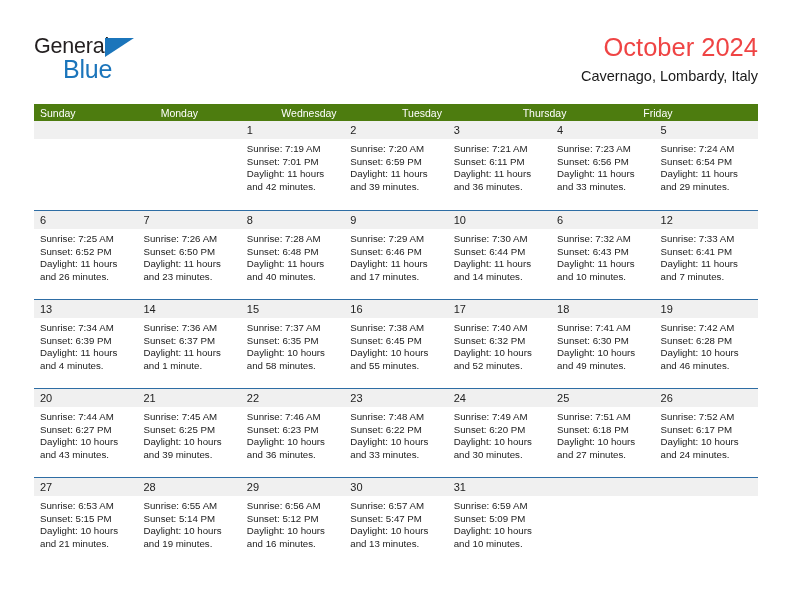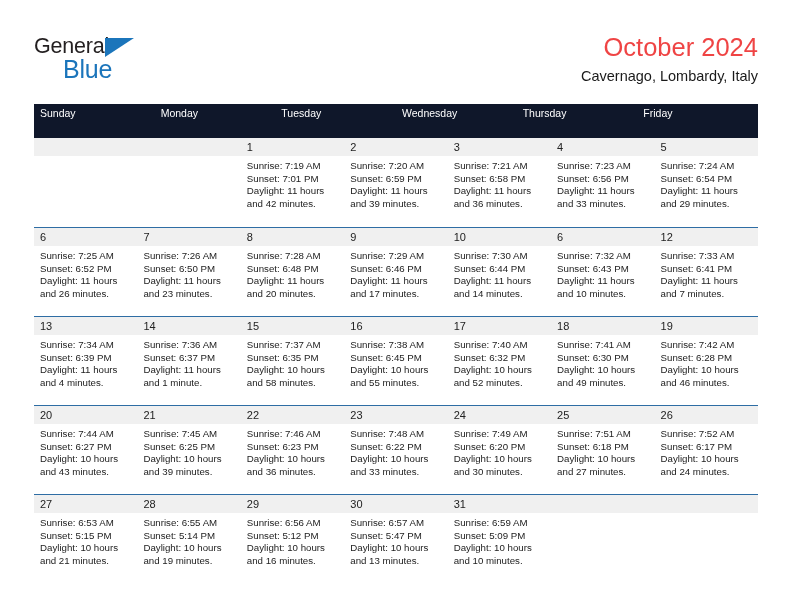--- a/index.html
+++ b/index.html
@@ -91,22 +91,22 @@
   
   .calendar {
     position: absolute;
     left: 34px;
     top: 104px;
     width: 724px;
   }
 
   .weekday-row {
     display: flex;
-    background: #0f172a;
-    height: 34px;
+    background: #4d7c0f;
+    height: 17px;
   }
   .weekday-cell {
     flex: 1 1 0;
     color: #ffffff;
     font-size: 10.5px;
     line-height: 19px;
     padding-left: 6px;
     box-sizing: border-box;
     white-space: nowrap;
     overflow: hidden;
@@ -173,22 +173,22 @@
       <div class="cal-title">October 2024</div>
       <div class="cal-subtitle">Cavernago, Lombardy, Italy</div>
     </div>
 
   </div>
 
   <div class="calendar">
     <div class="weekday-row" id="weekday-row">
         <div class="weekday-cell">Sunday</div>
         <div class="weekday-cell">Monday</div>
+        <div class="weekday-cell">Wednesday</div>
         <div class="weekday-cell">Tuesday</div>
-        <div class="weekday-cell">Wednesday</div>
         <div class="weekday-cell">Thursday</div>
         <div class="weekday-cell">Friday</div>
       </div>
     <div id="weeks-container">
         <div class="week-row first">
           <div class="day-cell empty">
             <div class="day-number-strip">
               <span class="day-number"></span>
             </div>
             <div class="day-body"></div>
@@ -220,21 +220,21 @@
               <div class="day-line">Daylight: 11 hours</div>
               <div class="day-line">and 39 minutes.</div>
             </div>
           </div>
           <div class="day-cell">
             <div class="day-number-strip">
               <span class="day-number">3</span>
             </div>
             <div class="day-body">
               <div class="day-line">Sunrise: 7:21 AM</div>
-              <div class="day-line">Sunset: 6:58 PM</div>
+              <div class="day-line">Sunset: 6:11 PM</div>
               <div class="day-line">Daylight: 11 hours</div>
               <div class="day-line">and 36 minutes.</div>
             </div>
           </div>
           <div class="day-cell">
             <div class="day-number-strip">
               <span class="day-number">4</span>
             </div>
             <div class="day-body">
               <div class="day-line">Sunrise: 7:23 AM</div>
@@ -279,21 +279,21 @@
             </div>
           </div>
           <div class="day-cell">
             <div class="day-number-strip">
               <span class="day-number">8</span>
             </div>
             <div class="day-body">
               <div class="day-line">Sunrise: 7:28 AM</div>
               <div class="day-line">Sunset: 6:48 PM</div>
               <div class="day-line">Daylight: 11 hours</div>
-              <div class="day-line">and 20 minutes.</div>
+              <div class="day-line">and 40 minutes.</div>
             </div>
           </div>
           <div class="day-cell">
             <div class="day-number-strip">
               <span class="day-number">9</span>
             </div>
             <div class="day-body">
               <div class="day-line">Sunrise: 7:29 AM</div>
               <div class="day-line">Sunset: 6:46 PM</div>
               <div class="day-line">Daylight: 11 hours</div>

